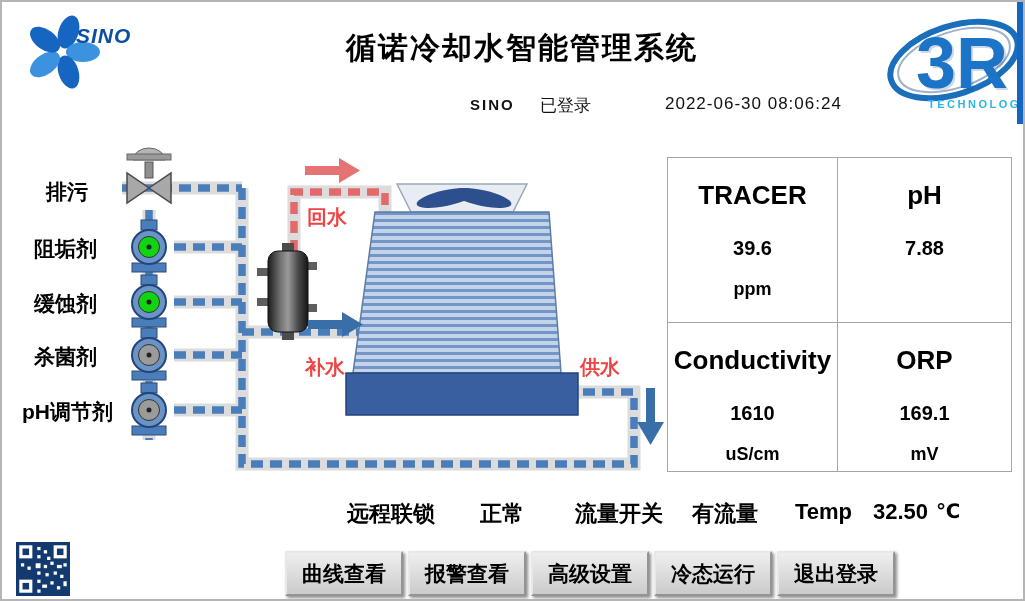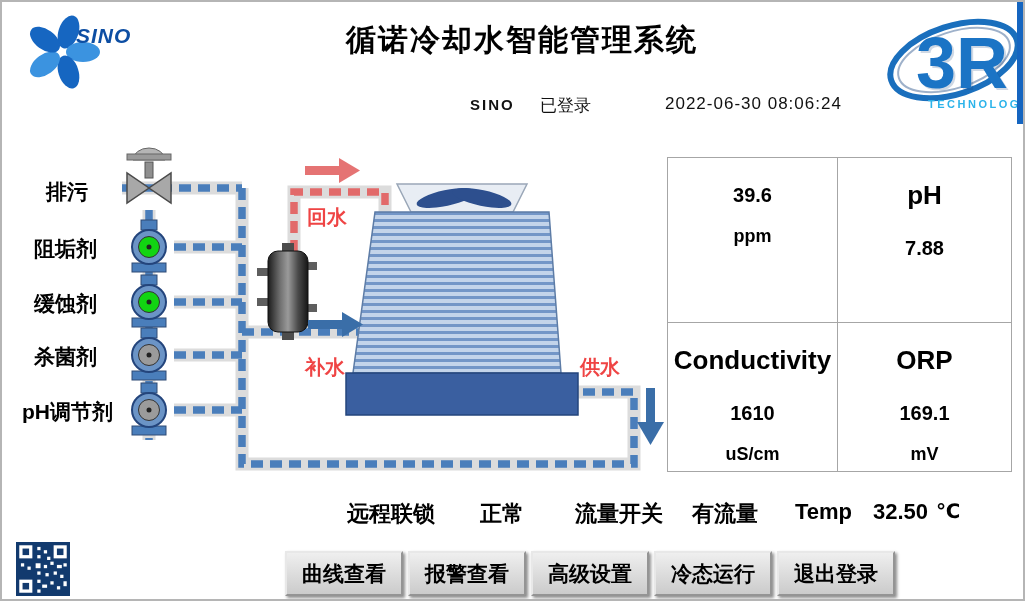--- a/index.html
+++ b/index.html
@@ -136,21 +136,21 @@
       <ellipse cx="0" cy="-21" rx="10" ry="17" fill="#3b93e0" transform="rotate(234)"></ellipse>
       <ellipse cx="0" cy="-21" rx="10" ry="17" fill="#1666c1" transform="rotate(306)"></ellipse>
     </g>
 
     <g>
       <ellipse cx="952" cy="58" rx="66" ry="34" fill="none" stroke="#1a6fbd" stroke-width="6" transform="rotate(-18 952 58)"></ellipse>
       <ellipse cx="952" cy="58" rx="58" ry="28" fill="none" stroke="#0d3b7a" stroke-width="2" opacity="0.4" transform="rotate(-18 952 58)"></ellipse>
     </g>
   </svg>
 
-  <div class="abs title" style="left:290px;top:18px;width:460px;text-align:center">循诺冷却水智能管理系统</div>
+  <div class="abs title" style="left:290px;top:26px;width:460px;text-align:center">循诺冷却水智能管理系统</div>
   <div class="abs sub sub-user" style="left:468px;top:94px">SINO</div>
   <div class="abs sub" style="left:538px;top:92px">已登录</div>
   <div class="abs sub" style="left:663px;top:92px;letter-spacing:1px">2022-06-30  08:06:24</div>
 
   <div class="logo-sino-text">SINO</div>
   <div class="logo-3r-text">3R</div>
   <div class="logo-3r-sub">TECHNOLOGY</div>
   <div class="edge-strip"></div>
 
   <div class="abs zh" style="left:44px;top:176px">排污</div>
@@ -158,20 +158,21 @@
   <div class="abs zh" style="left:32px;top:288px">缓蚀剂</div>
   <div class="abs zh" style="left:32px;top:341px">杀菌剂</div>
   <div class="abs zh" style="left:20px;top:396px">pH调节剂</div>
 
   <div class="abs flowlbl" style="left:305px;top:202px">回水</div>
   <div class="abs flowlbl" style="left:303px;top:352px">补水</div>
   <div class="abs flowlbl" style="left:578px;top:352px">供水</div>
 
   <div class="panel">
     <div class="mcell c0 r0">
+      <div class="m-name">TRACER</div>
       <div class="m-value">39.6</div>
       <div class="m-unit">ppm</div>
     </div>
     <div class="mcell r0">
       <div class="m-name">pH</div>
       <div class="m-value">7.88</div>
       <div class="m-unit"></div>
     </div>
     <div class="mcell c0">
       <div class="m-name">Conductivity</div>

